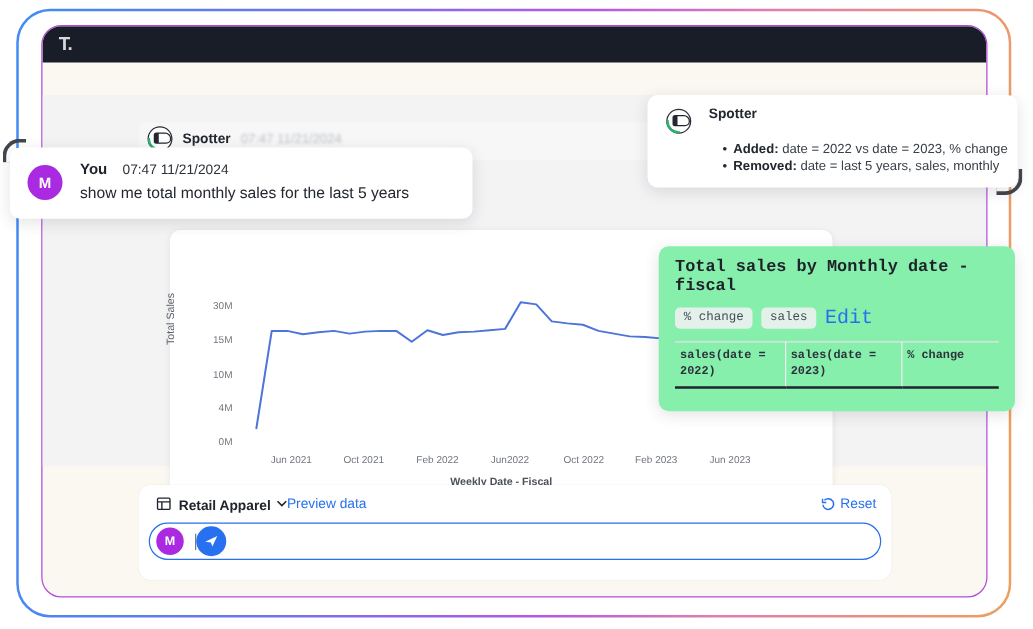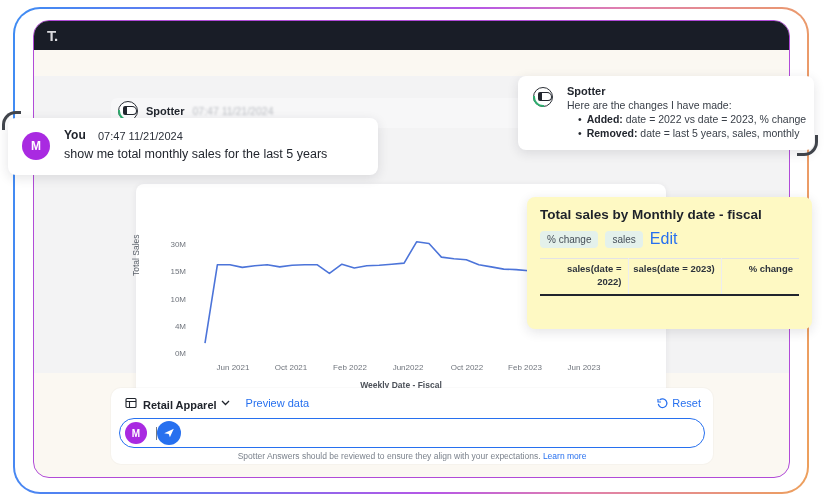--- a/index.html
+++ b/index.html
@@ -67,40 +67,40 @@
   .curl-br { position:absolute; left:797px; top:135px; width:21px; height:21px; z-index:5;
     border-bottom:3px solid #42464d; border-right:3px solid #42464d; border-bottom-right-radius:14px; }
   .sc-avatar { position:absolute; left:15px; top:11px; }
   .sc-name { position:absolute; left:49px; top:9px; font-size:11px; font-weight:700; color:#23272f; }
   .sc-intro { position:absolute; left:49px; top:23px; font-size:10.5px; color:#3a4049; }
   .sc-bullets { position:absolute; left:60px; top:37px; font-size:10.5px; color:#3a4049; list-style:none; }
   .sc-bullets li { margin-bottom:2px; }
   .sc-bullets li:before { content:"•"; margin-right:5px; color:#23272f; }
   .sc-bullets b { color:#23272f; }
 
-  .result-card { position:absolute; left:527px; top:197px; width:285px; height:132px; background:#fef9c3;
-    border-radius:8px; box-shadow:0 3px 12px rgba(30,35,50,.12); z-index:6; padding:10px 13px 0 13px; }
+  .result-card { position:absolute; left:527px; top:197px; width:285px; height:132px; background:#86efac;
+    border-radius:8px; box-shadow:0 3px 12px rgba(30,35,50,.12); z-index:6; padding:10px 13px 0 13px;font-family:Liberation Mono, monospace; }
   .rc-title { font-size:13.5px; font-weight:600; color:#1e222a; }
   .rc-chips { margin-top:8px; display:flex; align-items:center; gap:7px; }
   .chip { background:#e4f1eb; color:#454e58; font-size:10px; padding:3px 7px; border-radius:4px; white-space:nowrap; }
   .rc-edit { color:#2770ef; font-size:16px; cursor:pointer; }
   .rc-table { margin-top:10px; width:100%; border-collapse:collapse; }
-  .rc-table th { font-size:9.5px; font-weight:700; color:#2d333c; text-align:right; padding:4px 6px 5px 4px;
+  .rc-table th { font-size:9.5px; font-weight:700; color:#2d333c; text-align:left; padding:4px 6px 5px 4px;
     border-top:1px solid #e3e3e6; border-bottom:2px solid #21252d; line-height:1.35; vertical-align:top; }
   .rc-table td { font-size:10px; color:#363d47; text-align:right; padding:8px 6px 7px 4px; }
   .rc-table th:not(:last-child), .rc-table td:not(:last-child) { border-right:1px solid #ededf0; }
 
   
   .composer { position:absolute; left:77px; top:367px; width:602px; height:76px; background:#fff;
     border-radius:10px; box-shadow:0 0 0 1px rgba(0,0,0,.02); }
   .comp-row1 { position:absolute; left:14px; right:12px; top:7px; height:16px;
     display:flex; align-items:center; font-size:11px; }
   .ds-name { font-weight:700; color:#20242c; margin:4px 4px 0 6px; }
   .link-blue { color:#2770ef; cursor:pointer; }
-  .preview-link { margin-left:16px; }
+  .preview-link { }
   .reset-group { margin-left:auto; display:flex; align-items:center; gap:4px; color:#2770ef; }
   .ask-pill { position:absolute; left:8px; right:8px; top:30px; height:30px; border:1.5px solid #2770ef;
     border-radius:16px; background:#fff; display:flex; align-items:center; padding:0 4px 0 5px; }
   .ask-avatar { width:22px; height:22px; border-radius:50%; background:#a92ae1; color:#fff;
     font-size:10px; font-weight:700; display:flex; align-items:center; justify-content:center; }
   .caret { width:1px; height:13px; background:#757b84; margin-left:9px; }
   .ask-placeholder { margin-left:2px; font-size:11.5px; color:#c3c7cf; flex:1; }
   .send-btn { width:24px; height:24px; border-radius:50%; background:#2770ef; display:flex;
     align-items:center; justify-content:center; cursor:pointer; }
   .disclaimer { position:absolute; left:0; right:0; top:63px; text-align:center; font-size:8.5px; color:#7b828c; }
@@ -203,40 +203,35 @@
       </div>
       <div class="ask-pill">
         <span class="ask-avatar">M</span>
         <span class="caret"></span>
         <span class="send-btn">
           <svg width="12" height="12" viewBox="0 0 20 20">
               <path d="M2 10.5L18 3l-6.5 14-2-5.5L2 10.5z" fill="#fff"></path>
             </svg>
         </span>
       </div>
-      <div class="disclaimer">
-        <span>Spotter Answers should be reviewed to ensure they align with your expectations.</span>
-        <span class="link-blue">Learn more</span>
-      </div>
     </div>
   </div>
 
   <div class="curl-tl"></div>
   <div class="you-card">
     <span class="you-avatar">M</span>
     <span class="you-name">You</span>
     <span class="you-ts">07:47 11/21/2024</span>
     <span class="you-msg">show me total monthly sales for the last 5 years</span>
   </div>
 
   <div class="curl-br"></div>
   <div class="spotter-card">
     <span class="sp-avatar sc-avatar"></span>
     <span class="sc-name">Spotter</span>
-    <span class="sc-intro">Here are the changes I have made:</span>
     <ul class="sc-bullets">
       <li><b>Added:</b><span> date = 2022 vs date = 2023, % change</span></li>
       <li><b>Removed:</b><span> date = last 5 years, sales, monthly</span></li>
     </ul>
   </div>
 
   <div class="result-card">
     <div class="rc-title">Total sales by Monthly date - fiscal</div>
     <div class="rc-chips">
       <span class="chip">% change</span>

